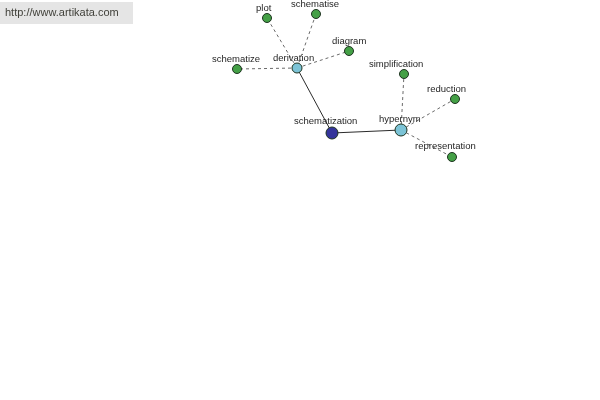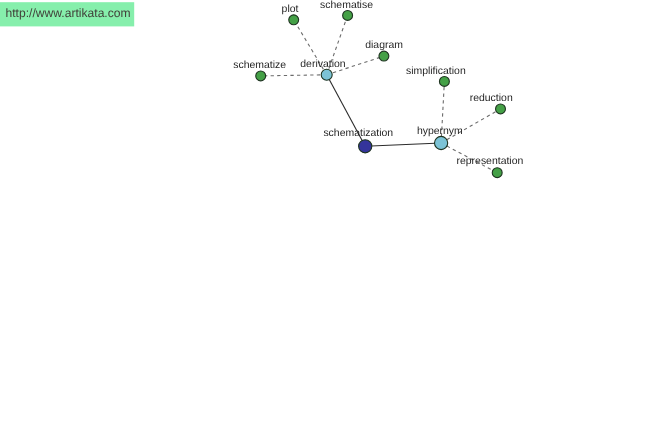--- a/index.html
+++ b/index.html
@@ -12,22 +12,22 @@
     position: relative;
     width: 600px;
     height: 400px;
     background: #ffffff;
     overflow: hidden;
   }
   .url-badge {
     position: absolute;
     top: 2px;
     left: 0px;
-    padding: 4px 3px 5px 5px;
-    background: #86efac;
+    padding: 4px 14px 5px 5px;
+    background: #e5e5e5;
     color: #41413a;
     font-size: 11px;
     line-height: 13px;
     white-space: nowrap;
   }
   svg.graph {
     position: absolute;
     top: 0;
     left: 0;
   }

